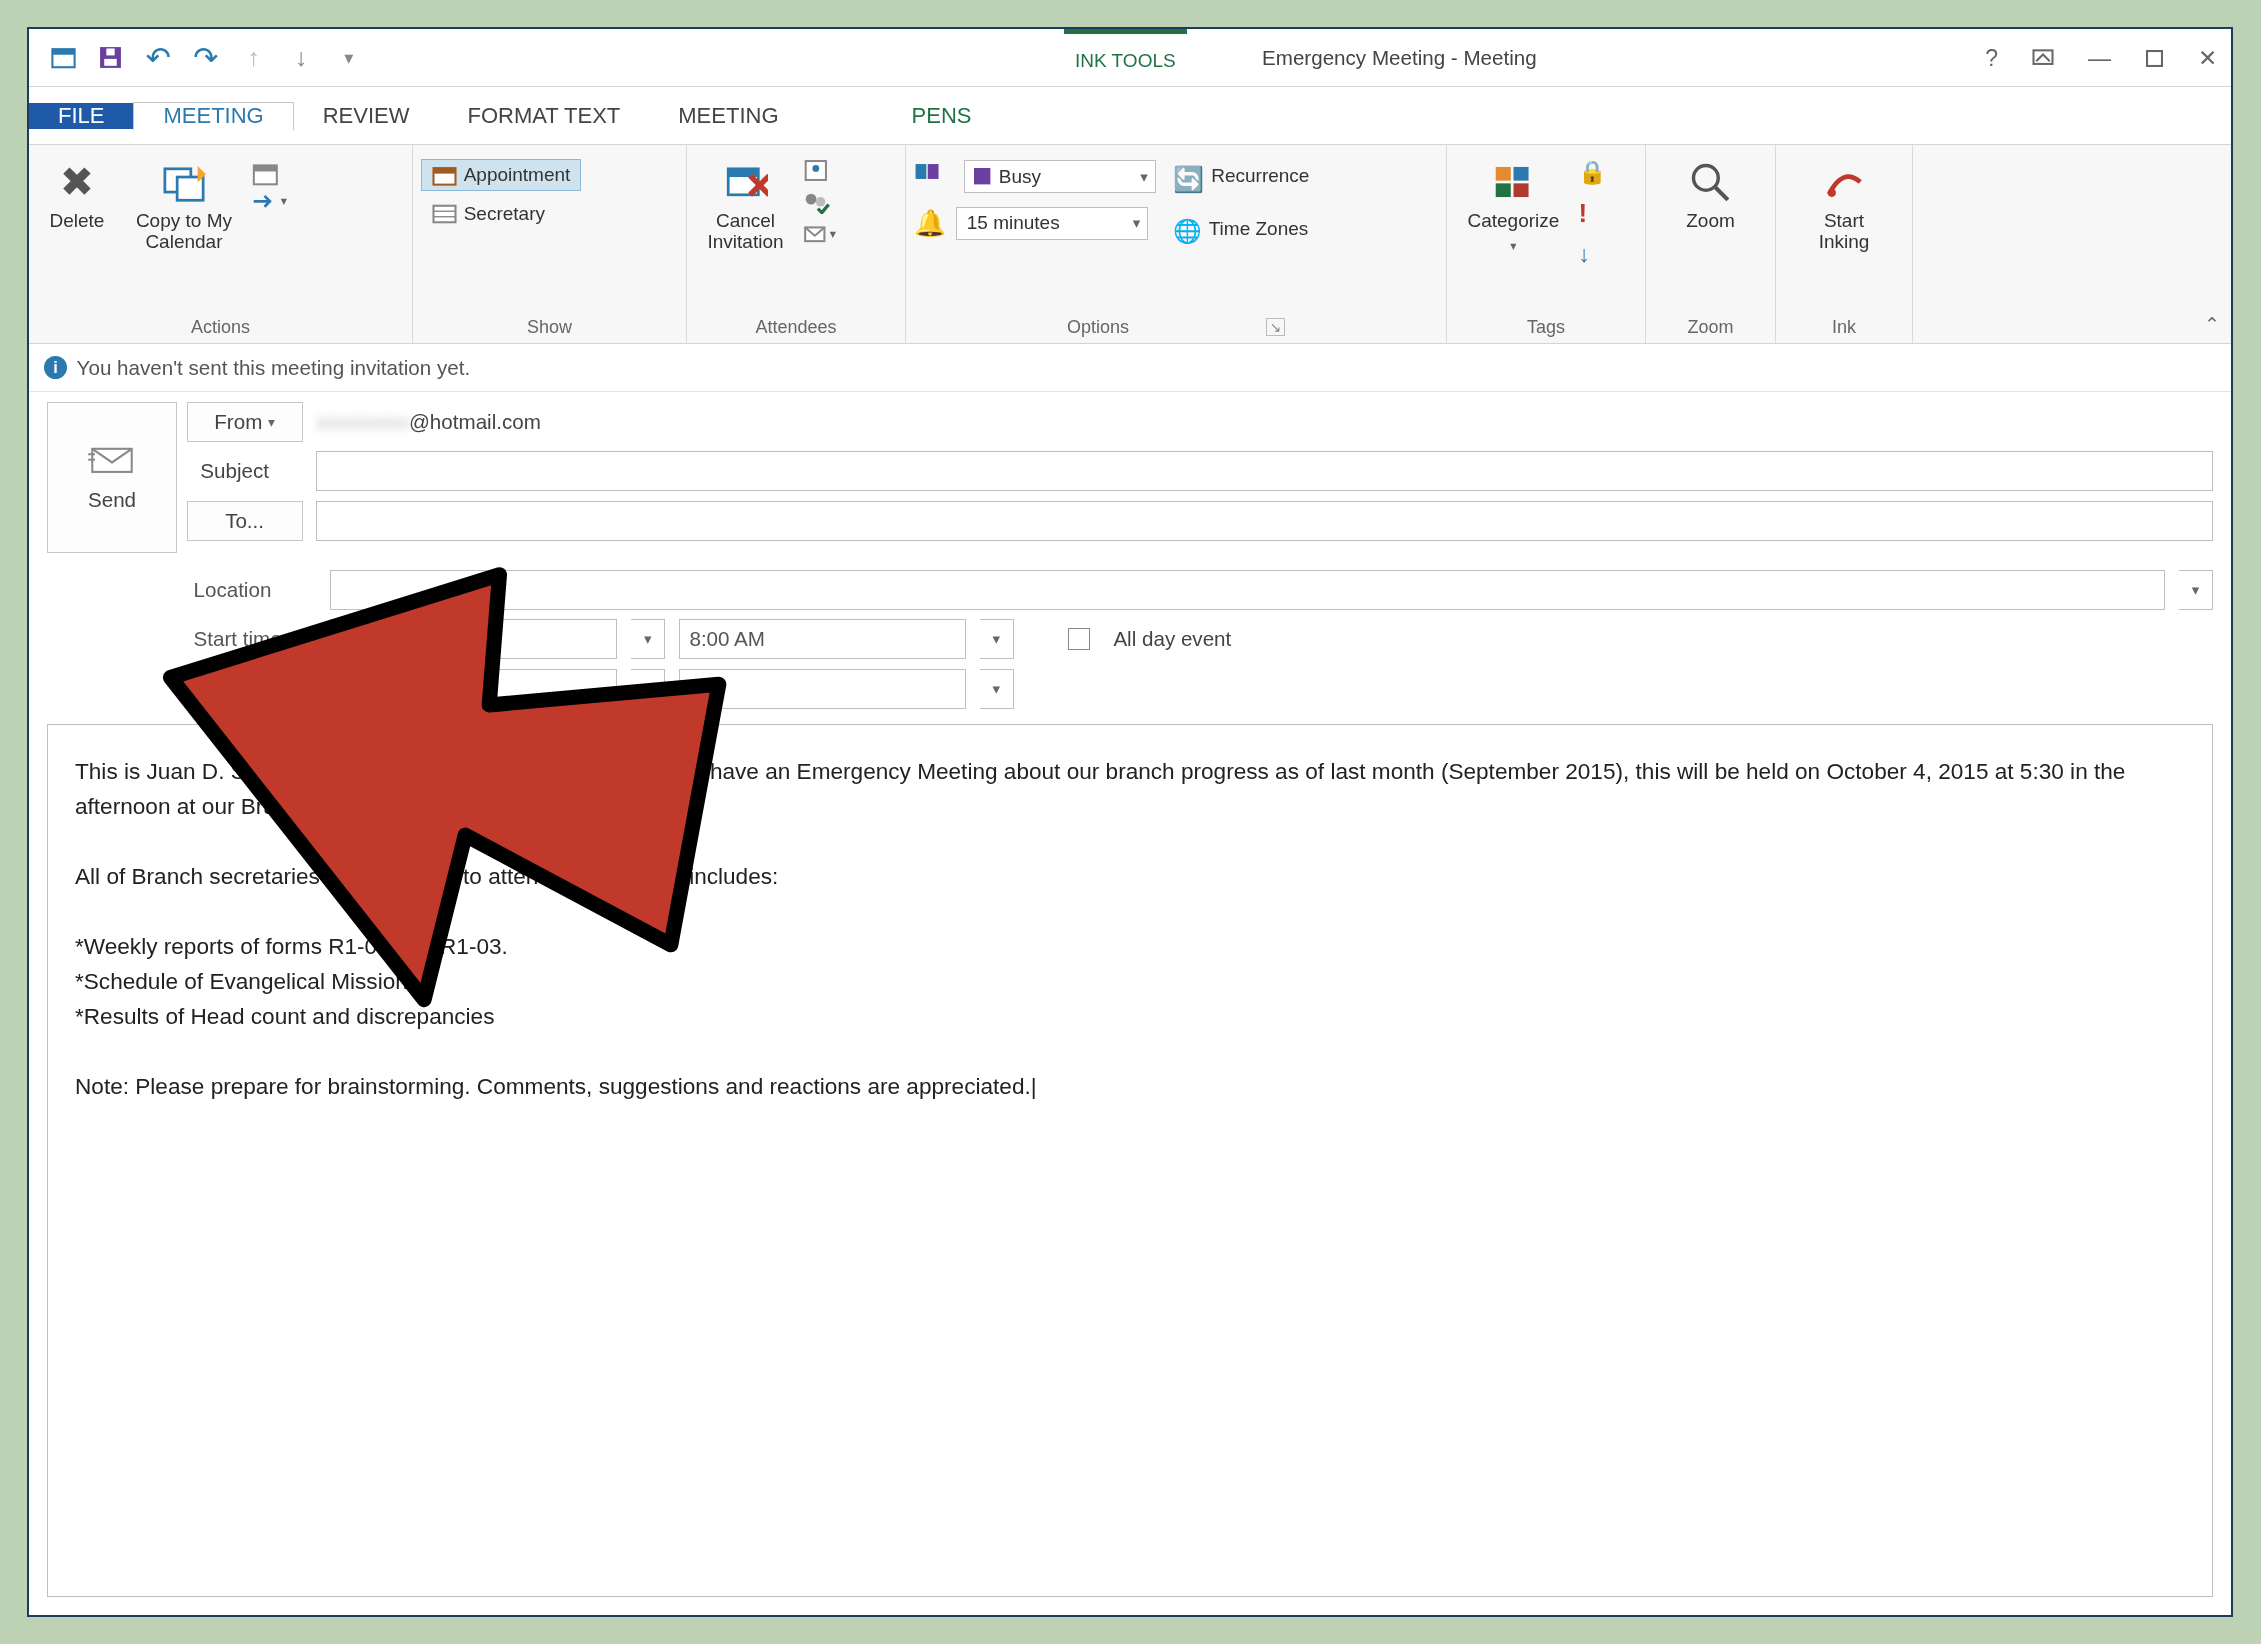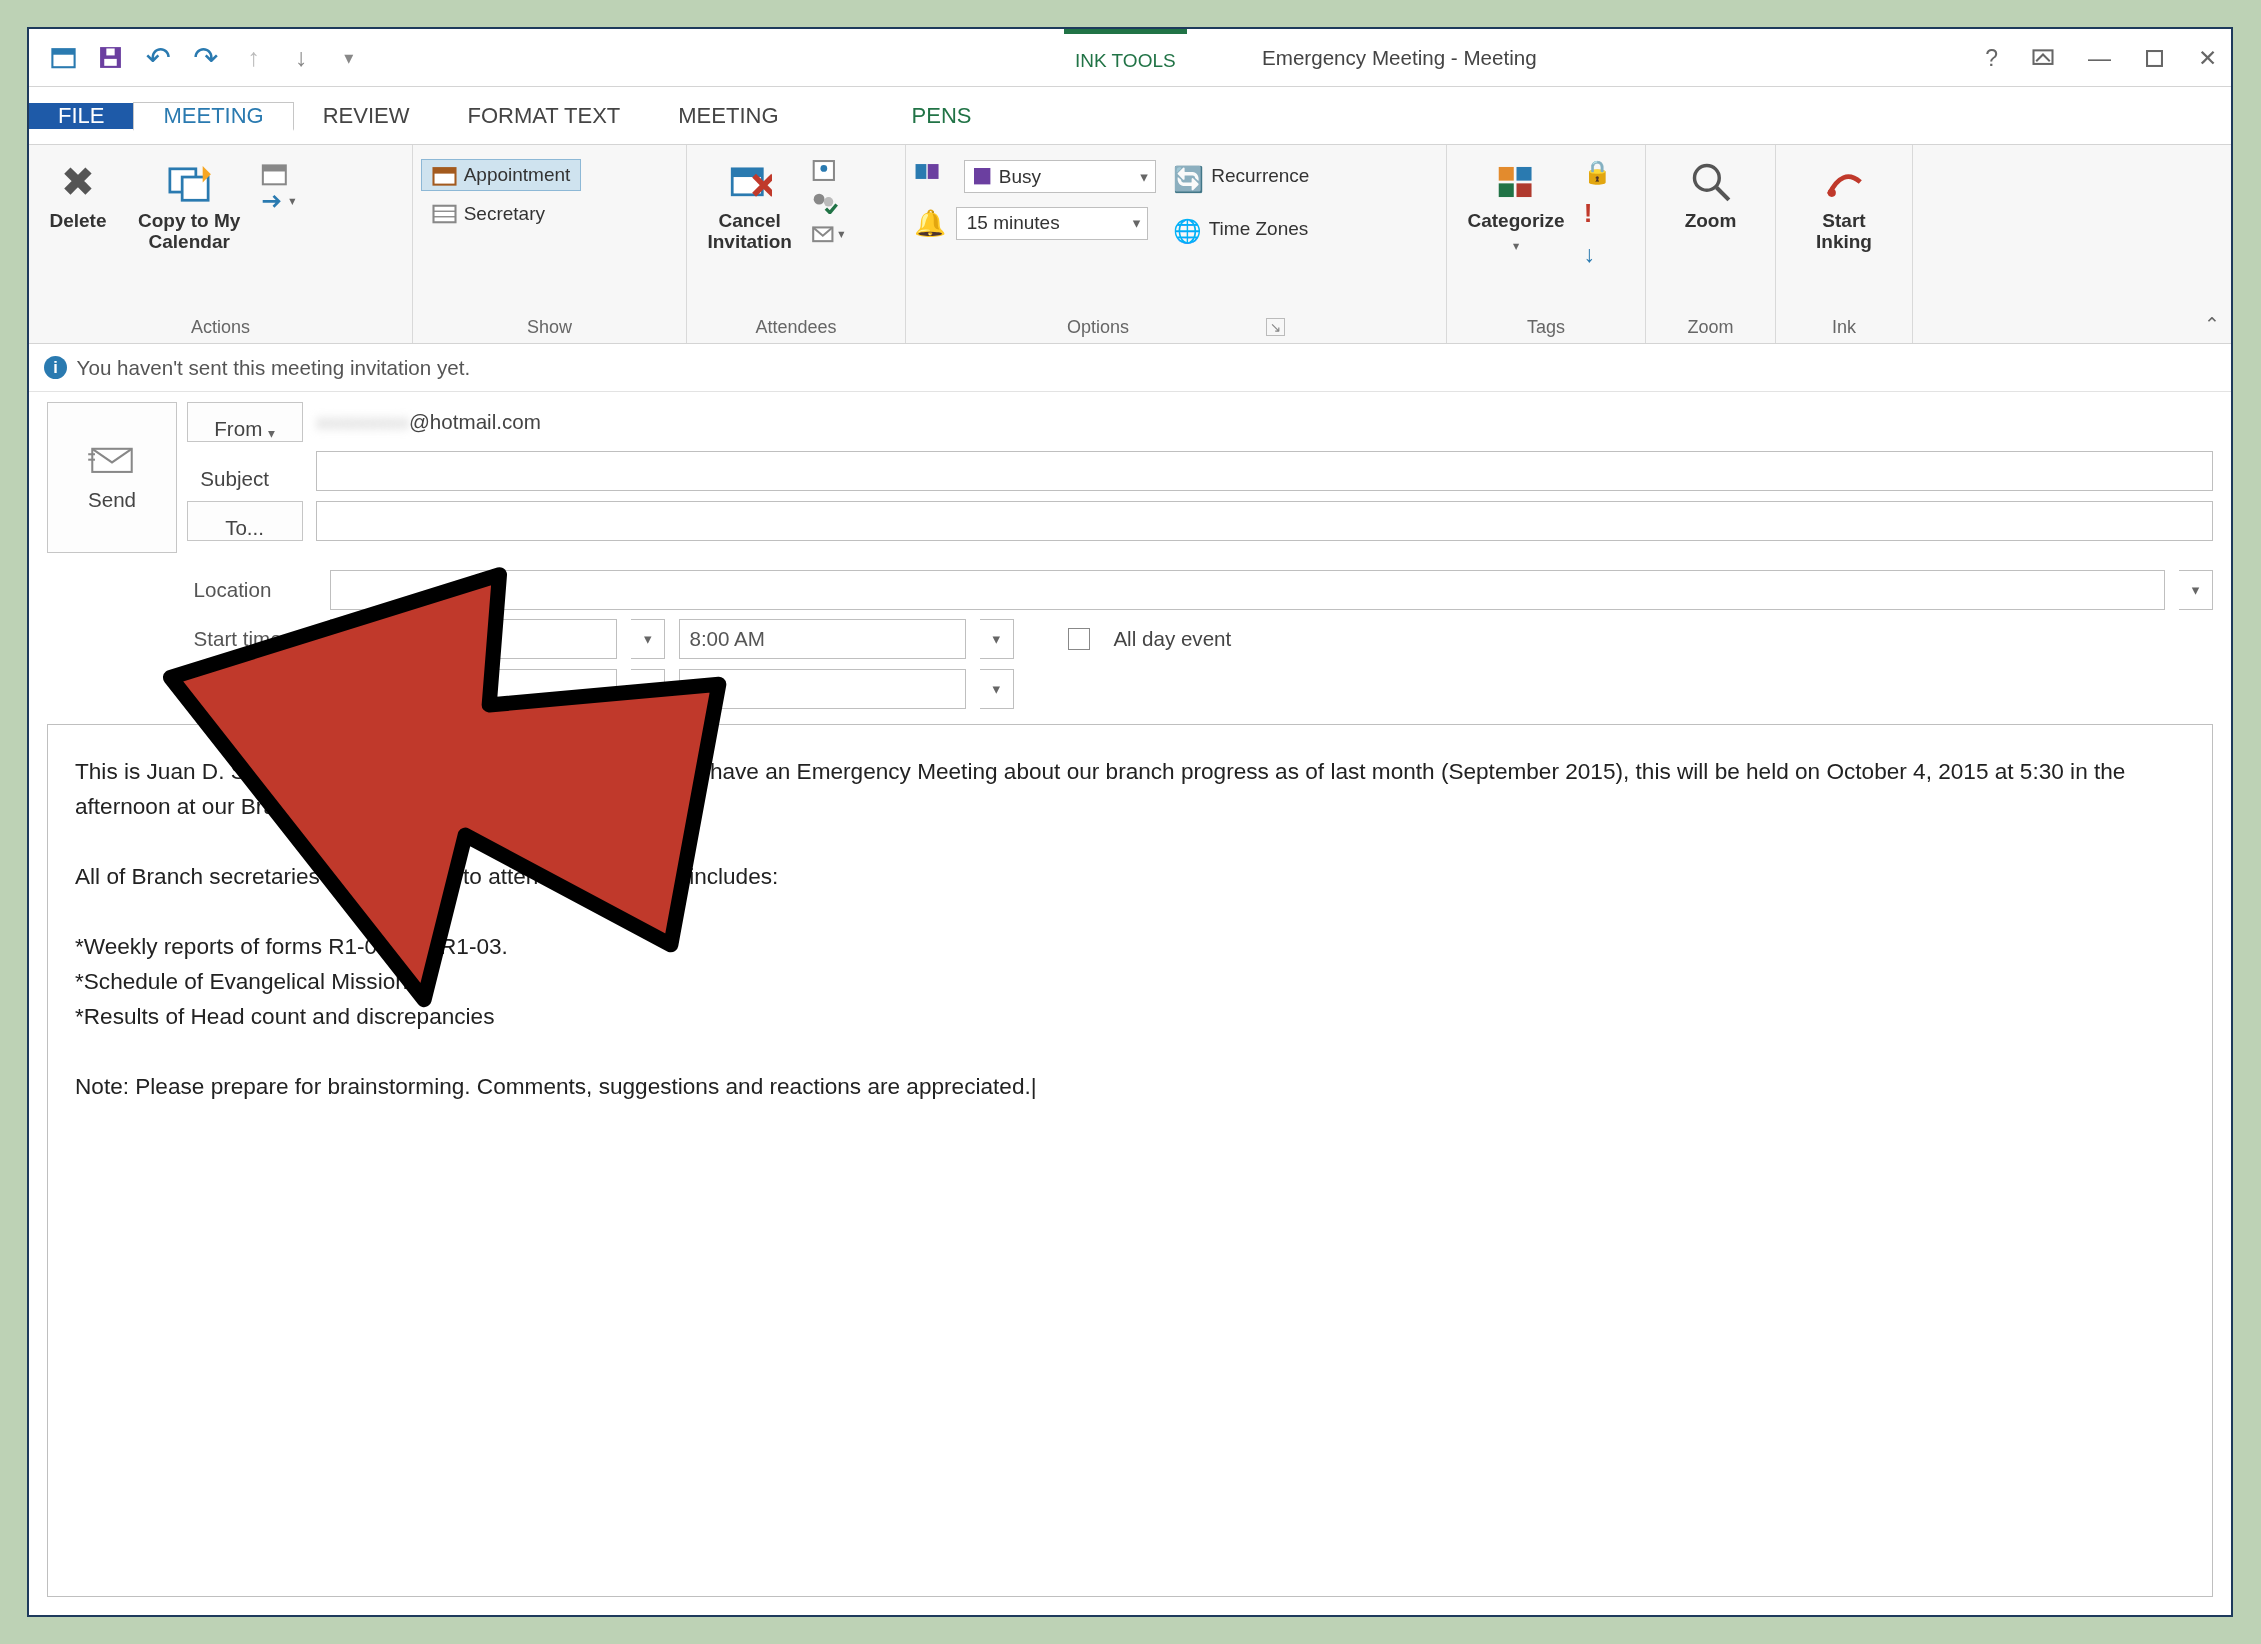--- a/index.html
+++ b/index.html
@@ -69,21 +69,21 @@
   }
   .group {
     border-right:0.7px solid #d9d9d9;
     display:flex; flex-direction:column;
     padding:9.6px 8.2px 2.7px 8.2px;
   }
   .group-body { flex:1; display:flex; align-items:flex-start; gap:6.9px;}
   .group-label { text-align:center; font-size:18px; color:#666; padding:4.1px 0 2.7px 0;}
   .big-btn { display:flex; flex-direction:column; align-items:center; justify-content:flex-start; padding:5.5px 12.3px; cursor:pointer; text-align:center; gap:6.9px;}
   .big-btn .icon-box { width:44px; height:44px; display:flex; align-items:center; justify-content:center; }
-  .big-btn .lbl { font-size:19px; line-height:1.1; color:#333;font-weight:bold;}
+  .big-btn .lbl { font-size:19px; line-height:1.1; color:#333;}
   .stack { display:flex; flex-direction:column; gap:4.1px; }
   .small-btn { display:flex; align-items:flex-start; gap:6.9px; padding:4.1px 9.6px; cursor:pointer; font-size:19px; color:#333; border:0.7px solid transparent;}
   .small-btn.on { background:#cfe3ef; border:0.7px solid #8db8d6;}
   .combo {
     display:inline-flex; align-items:center; background:#fff; border:0.7px solid #bfbfbf; height:33px; font-size:19px; padding:0 6.9px 0 9.6px; gap:8.2px; cursor:pointer;
   }
   .combo .caret { color:#666; font-size:15px;}
   .ribbon-collapse { position:absolute; right:11px; bottom:6.9px; color:#666; font-size:19px; cursor:pointer;}
   
   .info-strip {
@@ -92,21 +92,21 @@
   .info-strip .info-icon { width:23px; height:23px; border-radius:50%; background:#2a7ab0; color:#fff; display:flex; align-items:center; justify-content:center; font-weight:bold; font-size:16.4px;}
   
   .form-area {
     display:flex; padding:9.6px 18px 0 18px; gap:9.6px; font-size:20.6px; color:#444;
   }
   .send-box {
     width:130px; height:151px; border:0.7px solid #c6c6c6; background:#fdfdfd; display:flex; flex-direction:column; align-items:center; justify-content:center; gap:12.3px; cursor:pointer;
   }
   .fields { flex:1; display:flex; flex-direction:column; gap:9.6px;}
   .row { display:flex; align-items:center; gap:13.7px;}
-  .field-label-btn { min-width:116px; height:40px; border:0.7px solid #c6c6c6; background:#fdfdfd; display:flex; align-items:flex-end; justify-content:center; padding:0 13.7px; font-size:20.6px; cursor:pointer; }
+  .field-label-btn { min-width:116px; height:40px; border:0.7px solid #c6c6c6; background:#fdfdfd; display:flex; align-items:center; justify-content:center; padding:0 13.7px; font-size:20.6px; cursor:pointer; }
   .field-label-txt { min-width:130px; font-size:20.6px; color:#555; padding-left:6.9px;}
   .text-input {
     flex:1; height:40px; border:0.7px solid #bfbfbf; background:#fff; padding:0 9.6px; font-size:20.6px; color:#555;
   }
   .text-input.small { flex:0 0 247px; }
   .dd { flex:0 0 34px; height:40px; border:0.7px solid #bfbfbf; border-left:none; background:#fff; display:flex; align-items:center; justify-content:center; color:#666; font-size:15px; cursor:pointer;}
   .blurred { filter: blur(4.1px); color:#bdbdbd;}
   .checkbox { width:22px; height:22px; border:1.4px solid #888; background:#fff; display:inline-block; }
   
   .editor {

